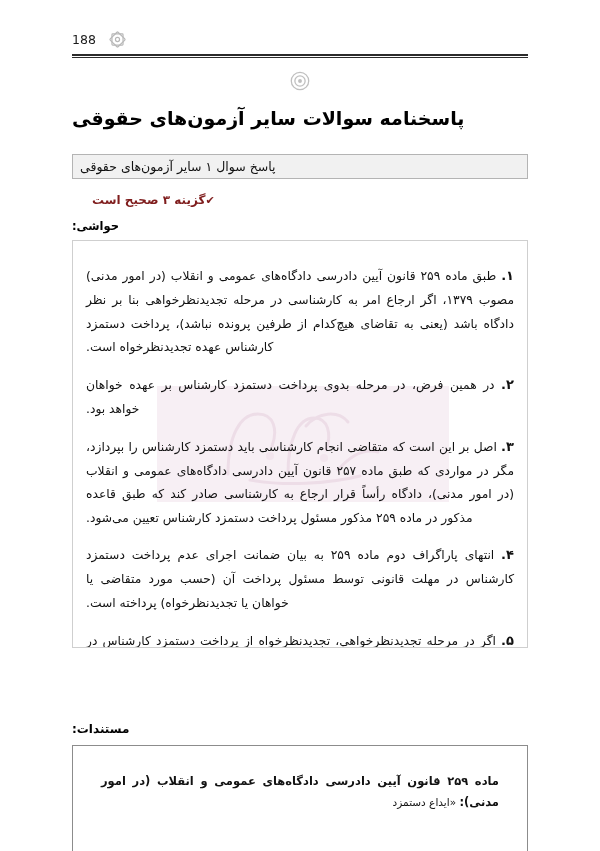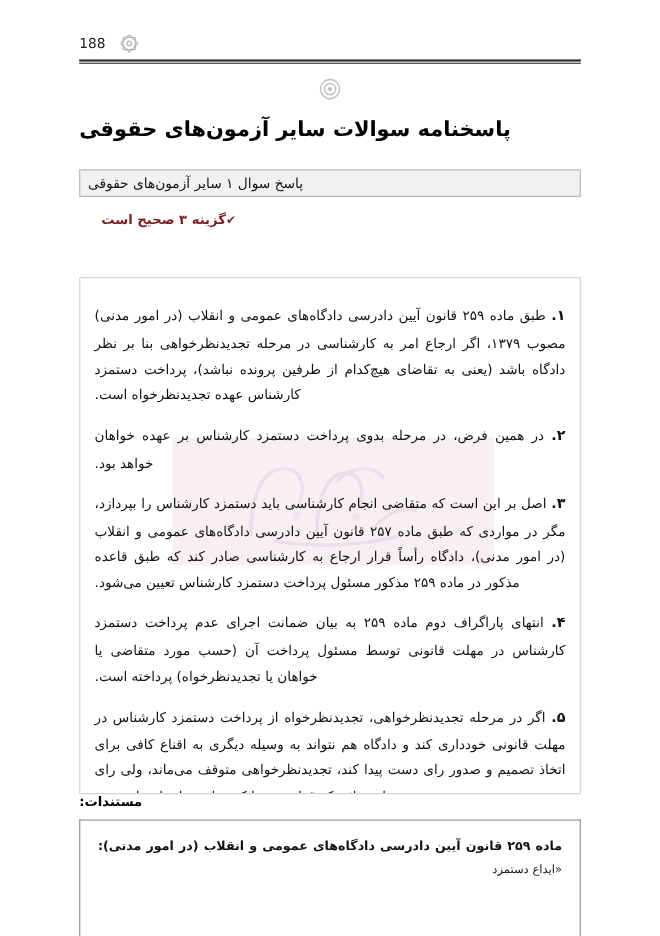--- a/index.html
+++ b/index.html
@@ -150,26 +150,25 @@
     font-weight: bold;
     color: #000000;
   }
 
   
   .notes-box {
     position: absolute;
     top: 240px;
     right: 72px;
     left: 72px;
-    height: 470px;
+    height: 408px;
     border: 1px solid #cfcfcf;
     background: transparent;
     padding: 11px 13px 8px 13px;
     overflow: hidden;
-    margin-top: 12px;
   }
 
   .watermark {
     position: absolute;
     top: 145px;
     right: 78px;
     width: 292px;
     height: 116px;
     background: #f7eff4;
     pointer-events: none;
@@ -229,21 +228,21 @@
     background: transparent;
     padding: 9px 12px 0 12px;
     overflow: hidden;
   }
   .ref-para {
     font-size: 11.5px;
     line-height: 1.85;
     text-align: justify;
     color: #121212;
     direction: rtl;
-    margin: 4px;
+    margin: 16px;
   }
   .ref-title {
     font-weight: bold;
   }
   .ref-quote { font-weight: normal; font-size: 10.5px; }
 </style>
 </head>
 <body>
 
 <div class="page">
@@ -280,20 +279,21 @@
   <div class="main-title">پاسخنامه سوالات سایر آزمون‌های حقوقی</div>
 
   <div class="subtitle-bar">
     <span class="subtitle-text">پاسخ سوال ۱ سایر آزمون‌های حقوقی</span>
   </div>
 
   <div class="answer-line">
     <span class="check">✔</span><span>گزینه ۳ صحیح است</span>
   </div>
 
+  <div class="notes-label">حواشی:</div>
 
   <div class="notes-box">
 
     <div class="watermark">
       <svg width="230" height="96" viewBox="0 0 230 96" aria-hidden="true">
         <g fill="none" stroke="#e6cfdd" stroke-width="3" stroke-linecap="round">
           <path d="M40 78 C40 40 52 18 70 18 C86 18 90 34 84 50"></path>
           <path d="M100 78 C100 44 110 22 126 22 C140 22 144 38 138 54"></path>
           <path d="M150 74 C162 60 176 52 190 56"></path>
           <path d="M62 84 C96 90 140 88 172 80"></path>

